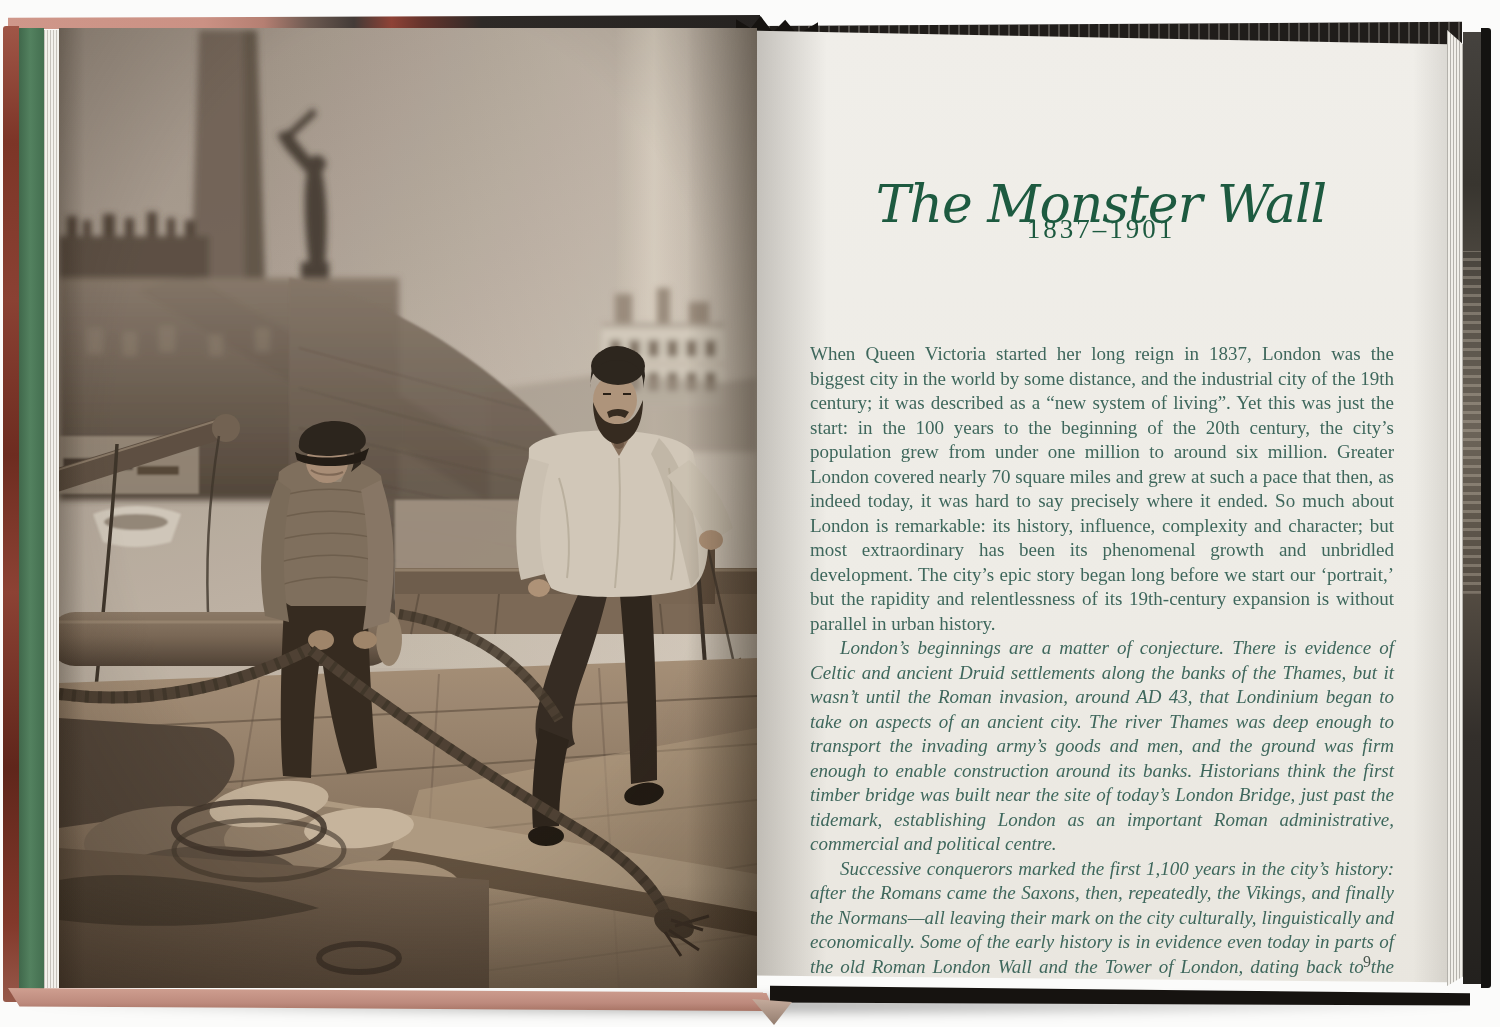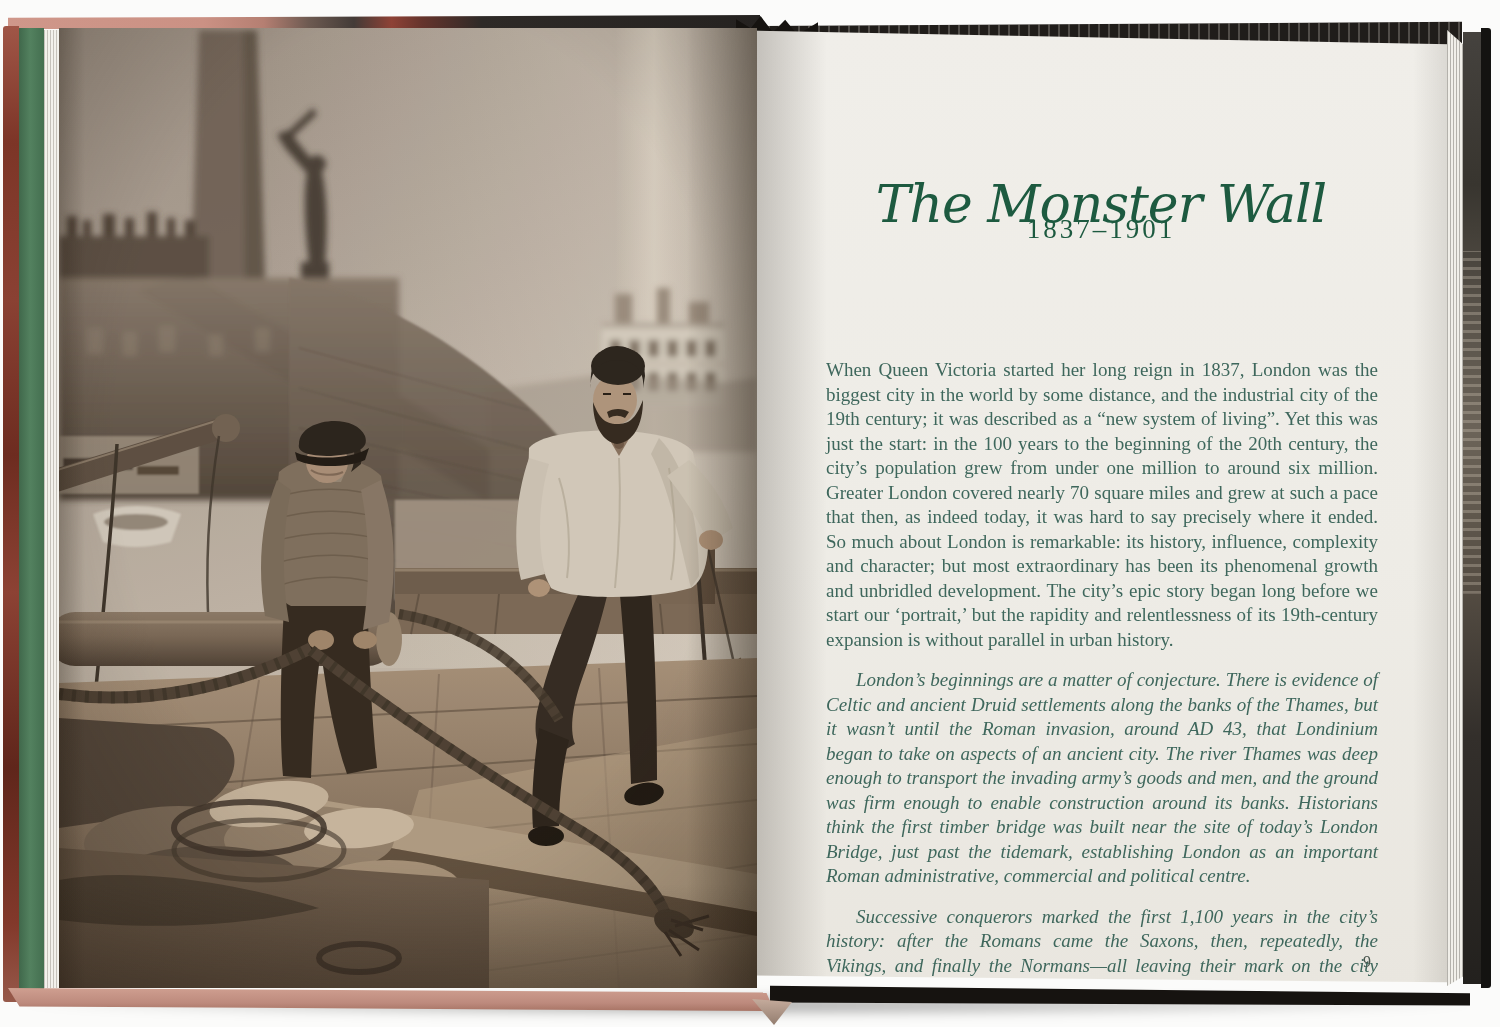--- a/index.html
+++ b/index.html
@@ -36,21 +36,21 @@
     background:linear-gradient(90deg,rgba(40,32,24,.22),rgba(40,32,24,0));}
   .right-page .fore-shade{position:absolute;right:0;top:0;width:36px;height:100%;
     background:linear-gradient(270deg,rgba(60,55,46,.12),rgba(60,55,46,0));}
   .chapter-title{position:absolute;left:53px;top:112px;width:582px;text-align:center;
     font-family:"DejaVu Serif", serif;font-style:italic;font-weight:400;
     font-size:52px;line-height:62px;letter-spacing:-1px;color:#1d5a40;}
   .chapter-dates{position:absolute;left:53px;top:188px;width:582px;text-align:center;
     font-size:27px;letter-spacing:3px;color:#1d5a40;}
   .body-text{position:absolute;left:53px;top:316px;width:584px;
     font-size:19px;line-height:24.5px;color:#3e675c;text-align:justify;}
-  .body-text p{margin:16px;}
+  .body-text p{margin:0;}
   .body-text p + p{text-indent:30px;font-style:italic;}
   .page-number{position:absolute;left:606px;top:927px;font-size:16px;color:#4a564e;}
   
   .fore-edge-lines{position:absolute;left:1447px;top:30px;width:16px;height:956px;
     clip-path:polygon(0 0,100% 1.5%,100% 99%,0 100%);
     background:repeating-linear-gradient(90deg, rgba(95,92,86,.42) 0 1px, rgba(0,0,0,0) 1px 3px),#f1efe9;}
   .fore-edge-dark{position:absolute;left:1463px;top:32px;width:18px;height:952px;
     background-image:
       repeating-linear-gradient(0deg, rgba(216,205,188,.30) 0 3px, rgba(0,0,0,0) 3px 9px),
       linear-gradient(180deg,#45423e 0%,#38352f 16%,#59534a 30%,#6b6358 42%,#554d43 58%,#332f2b 74%,#23211e 100%);

